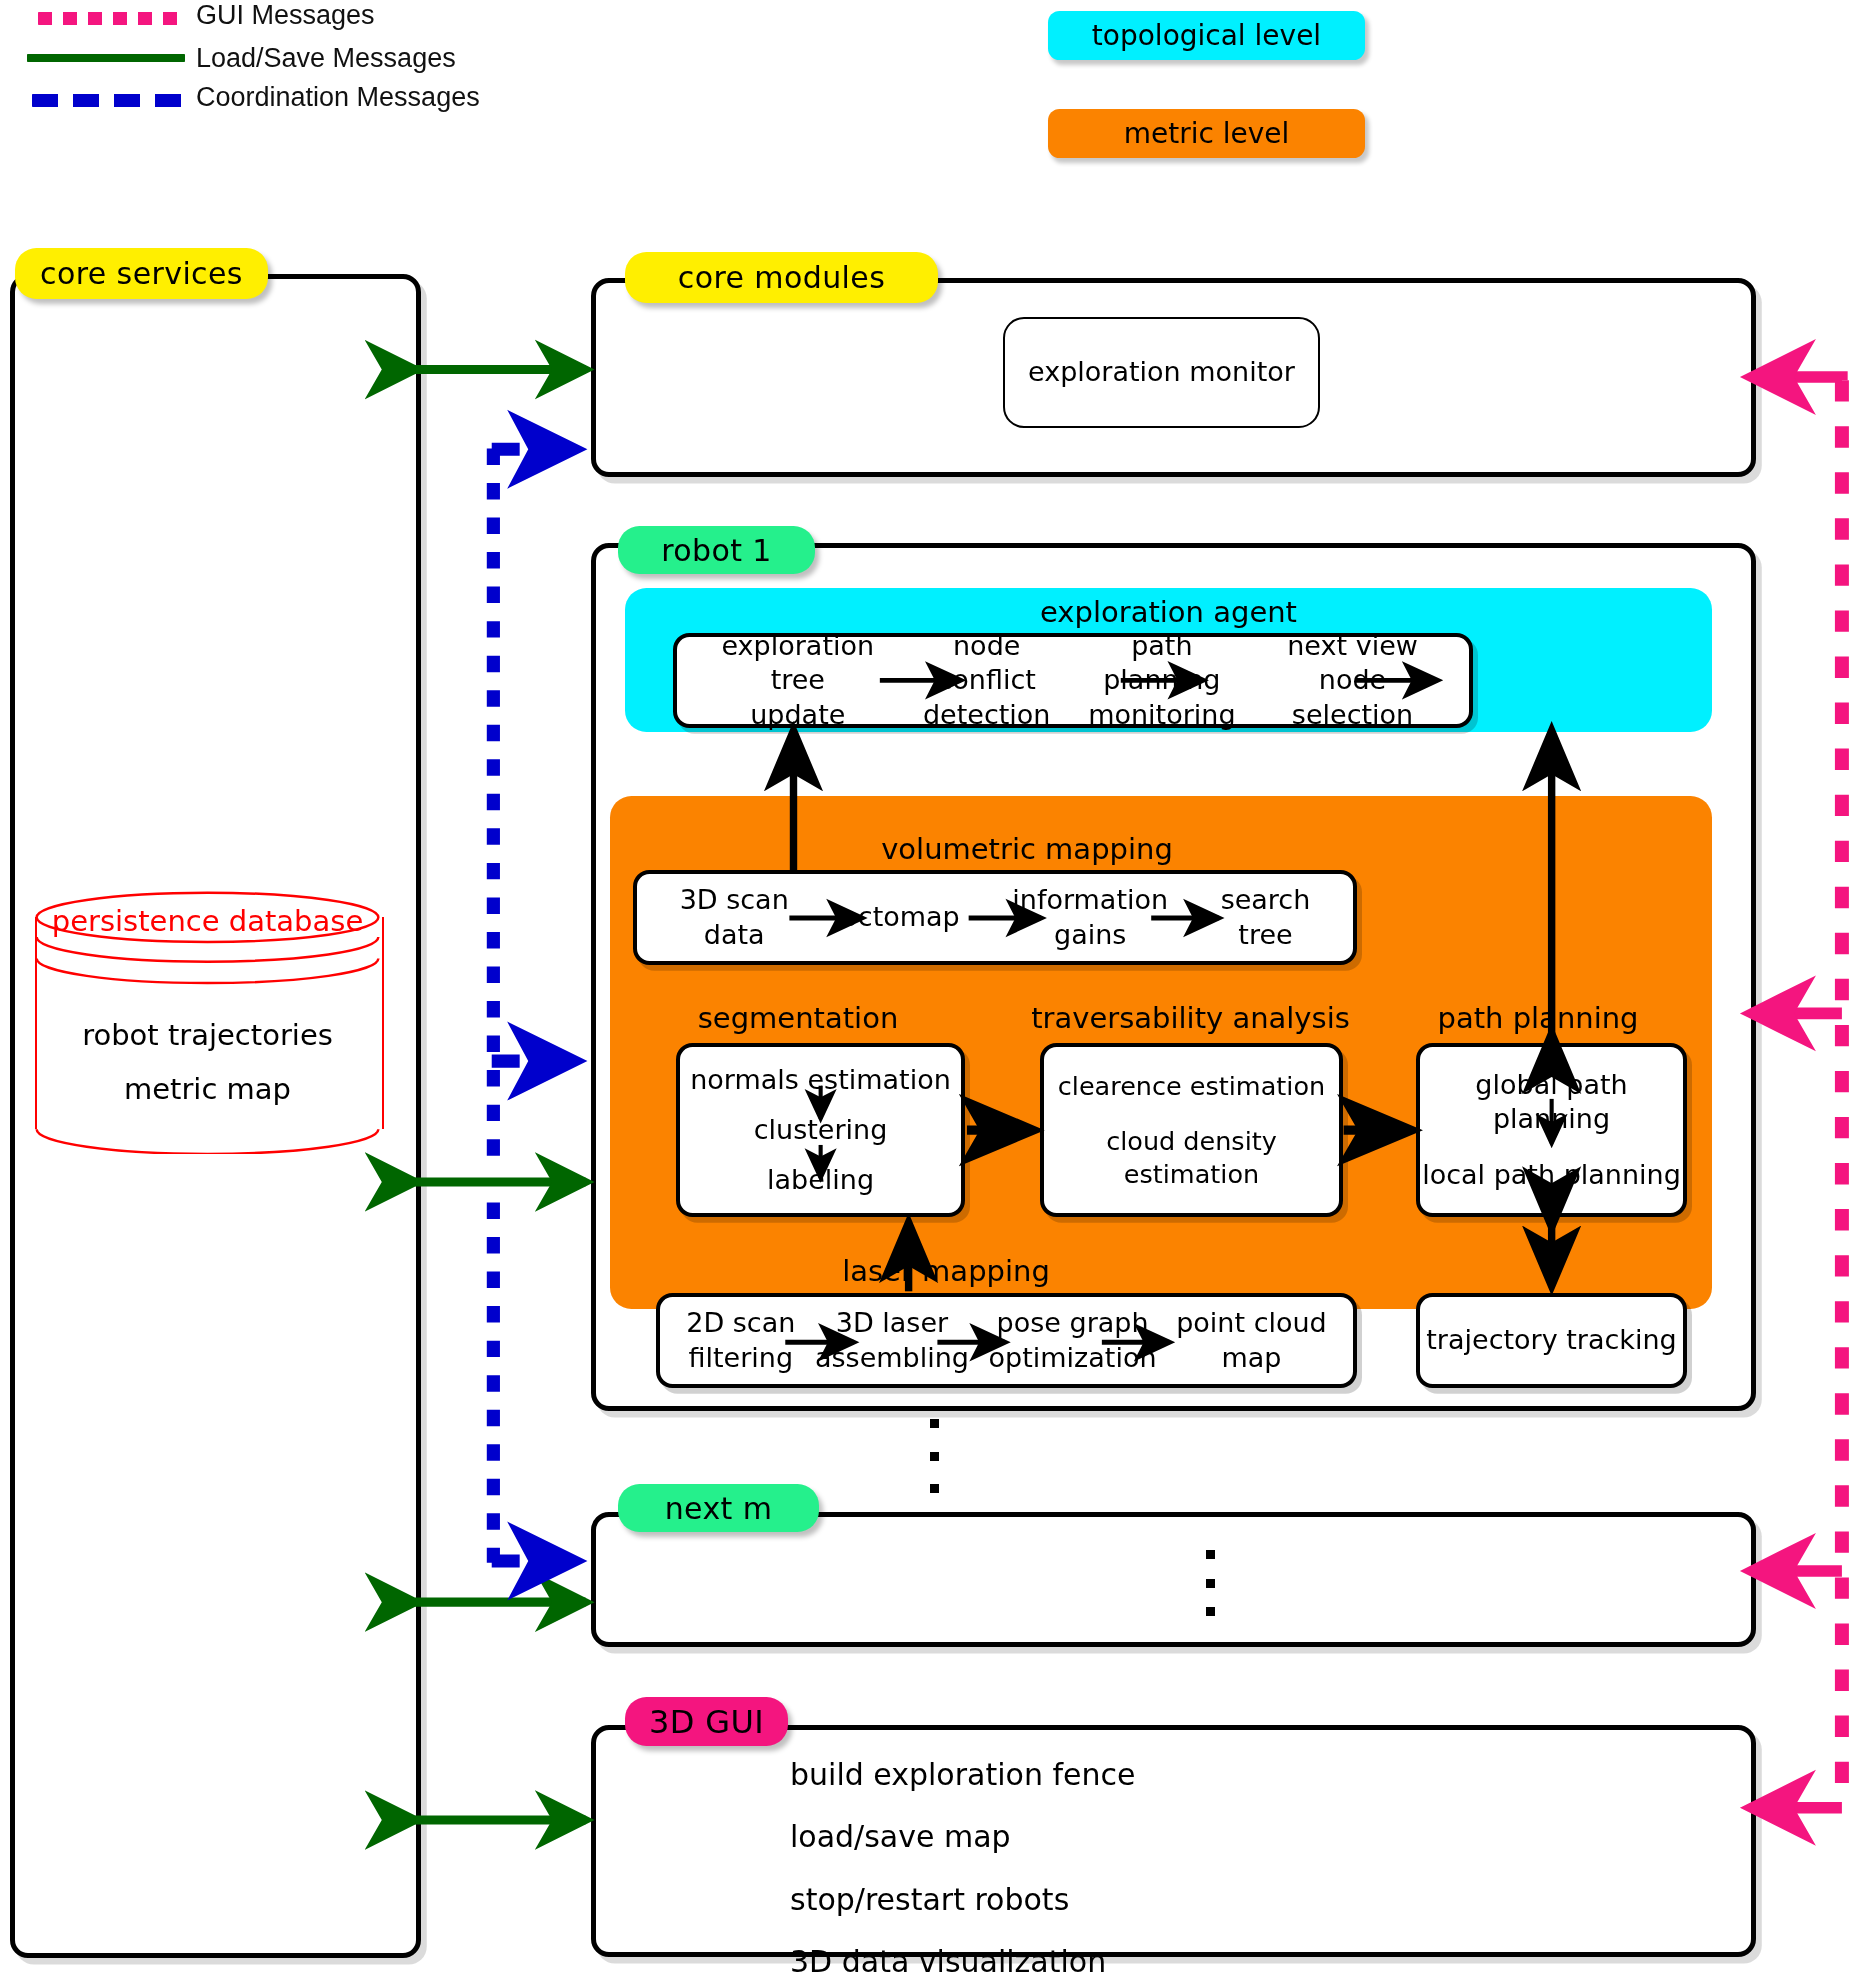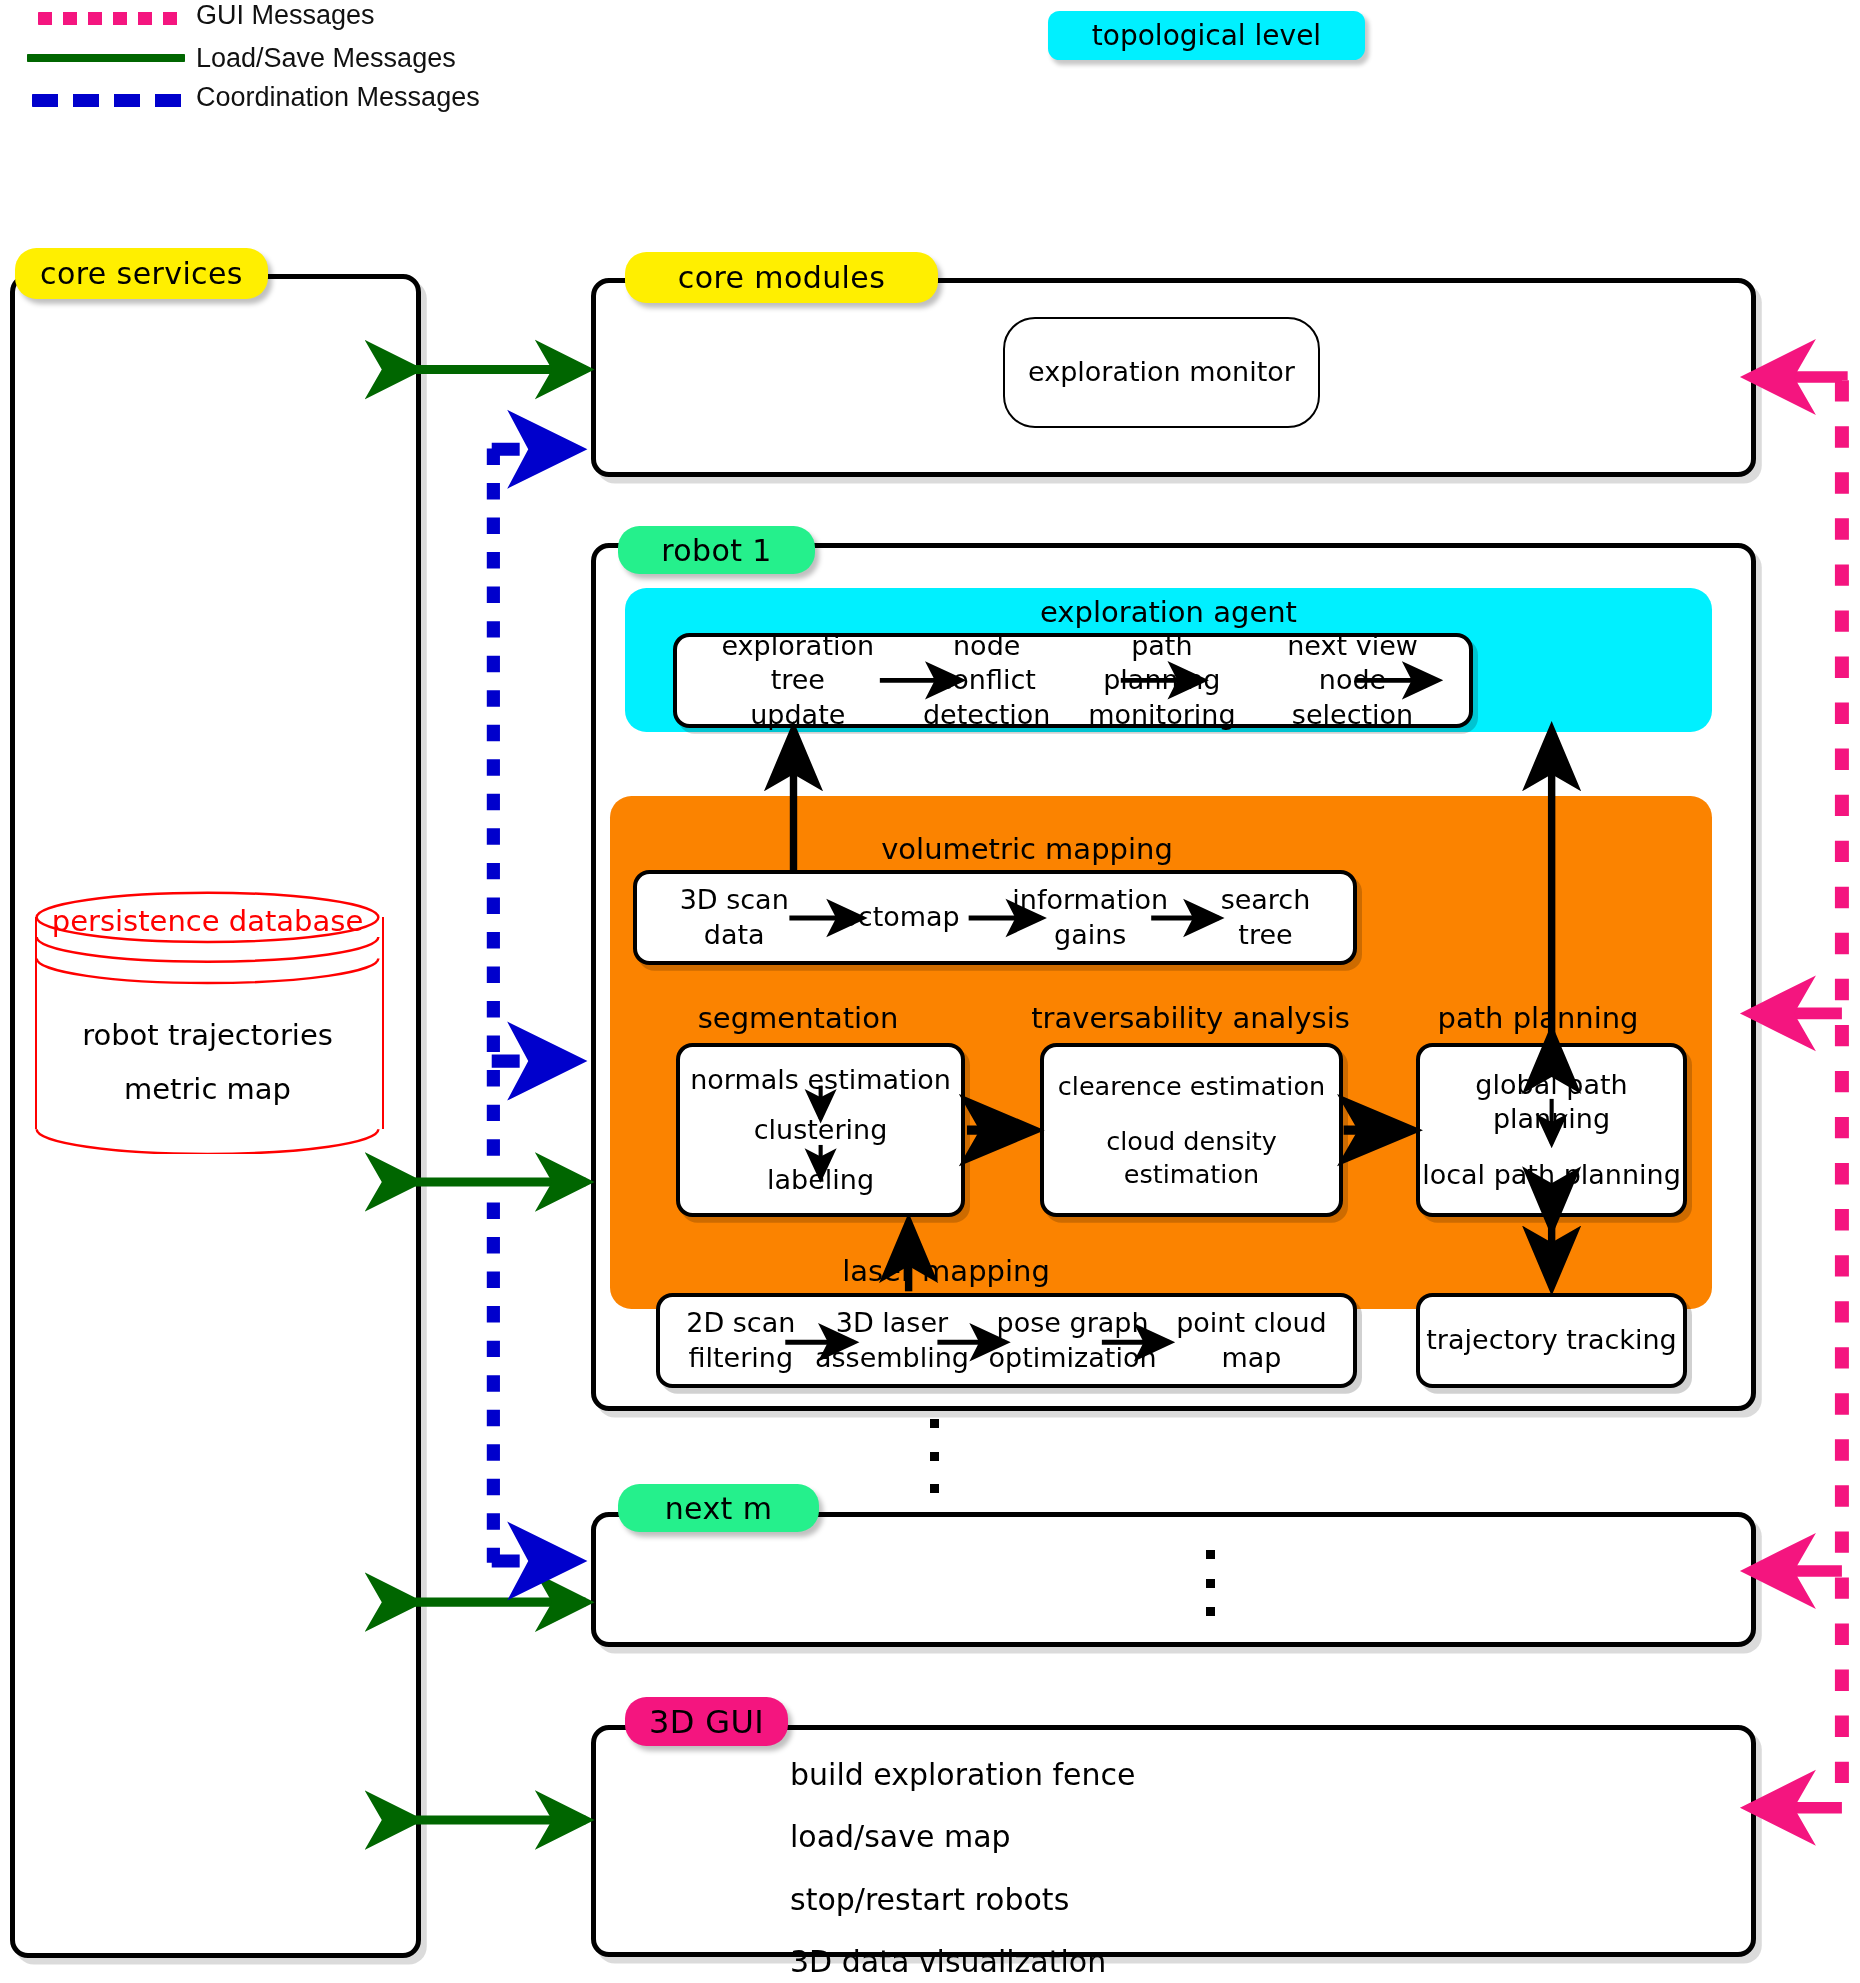--- a/index.html
+++ b/index.html
@@ -30,21 +30,21 @@
     color:#000;box-shadow:4.1px 5px 5px rgba(0,0,0,.25);z-index:40;
     letter-spacing:0.4px;}
   .tab.yellow{background:#ffef00;}
   .tab.green{background:#25f08c;}
   .tab.pink{background:#f4157f;}
 
   
   .mod{position:absolute;border:4.1px solid #000;border-radius:16.4px;
     background:#fff;box-shadow:5px 5.8px 0 rgba(0,0,0,.18);
     box-sizing:border-box;}
-  .mod.thin{border-width:2.5px;box-shadow:none;border-radius:32px;}
+  .mod.thin{border-width:2.5px;box-shadow:none;border-radius:21px;}
 
   .mod-row{position:absolute;inset:0;display:flex;align-items:center;
     justify-content:space-around;padding:0 16.4px;box-sizing:border-box;}
   .mod-col{position:absolute;inset:0;display:flex;flex-direction:column;
     align-items:center;justify-content:center;}
 
   .node-text{font-family:"DejaVu Sans",sans-serif;font-size:27px;color:#000;
     text-align:center;line-height:1.28;white-space:pre-line;}
   .node-text.sm{font-size:25.5px;}
 
@@ -88,20 +88,23 @@
     <div class="legend-line" style="left:27px;top:54px;width:158px;height:8.2px;background:#006600;"></div>
     <div class="legend-text" style="left:196px;top:43px;">Load/Save Messages</div>
 
     <div class="legend-line" style="left:32px;top:94px;width:155px;height:13px;
          background:repeating-linear-gradient(90deg,#0000cc 0 26px,transparent 26px 41px);"></div>
     <div class="legend-text" style="left:196px;top:82px;">Coordination Messages</div>
   </div>
 
   <div class="level-pill" style="left:1004px;top:10.7px;width:317px;height:49px;background:#00f0ff;">
     <span>topological level</span>
+  </div>
+  <div class="level-pill" style="left:1004px;top:109px;width:317px;height:49px;background:#fb8300;">
+    <span>metric level</span>
   </div>
 
   <div class="container-box" style="left:10px;top:274px;width:401px;height:1674px;"></div>
   <div class="tab yellow" style="left:15px;top:248px;width:253px;height:51px;font-size:30px;">
     <span>core services</span>
   </div>
 
   <div class="db" style="left:35px;top:891px;width:345px;height:263px;">
     <div class="db-body" style="left:0;top:26px;width:345px;height:212px;"></div>
     <svg width="345" height="263" style="position:absolute;left:0;top:0;" viewBox="0 0 420 320">

